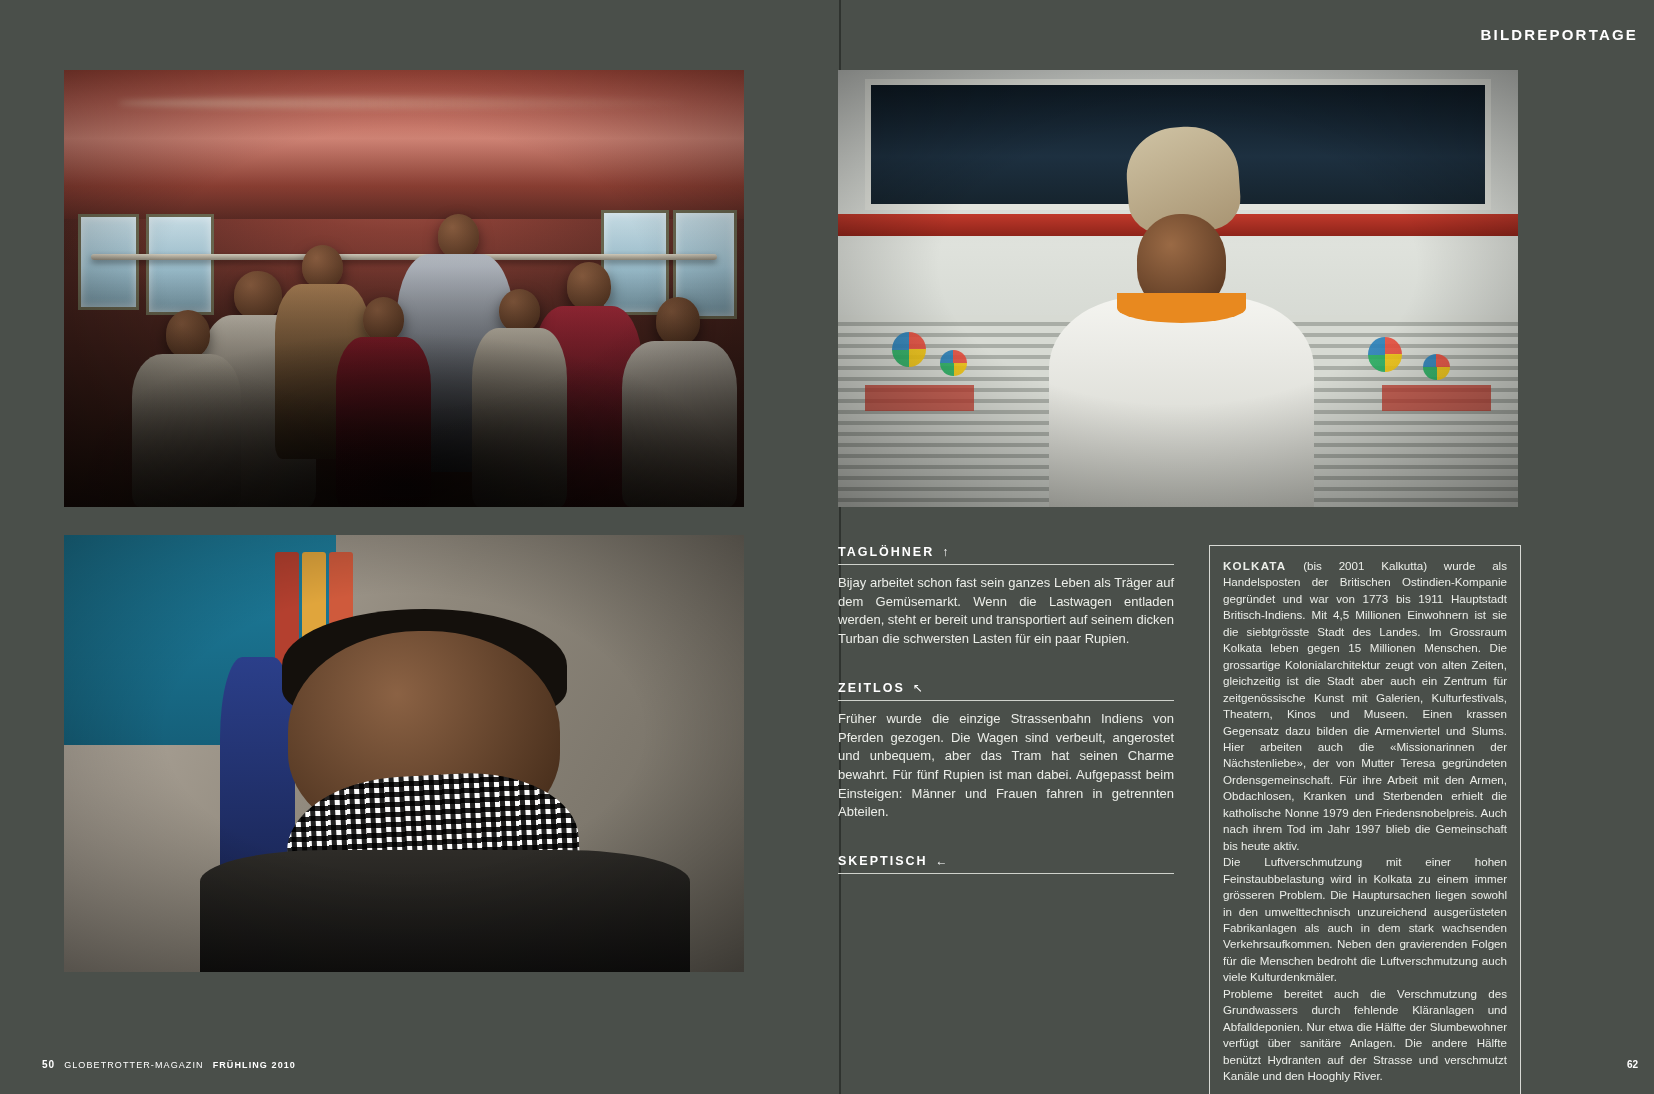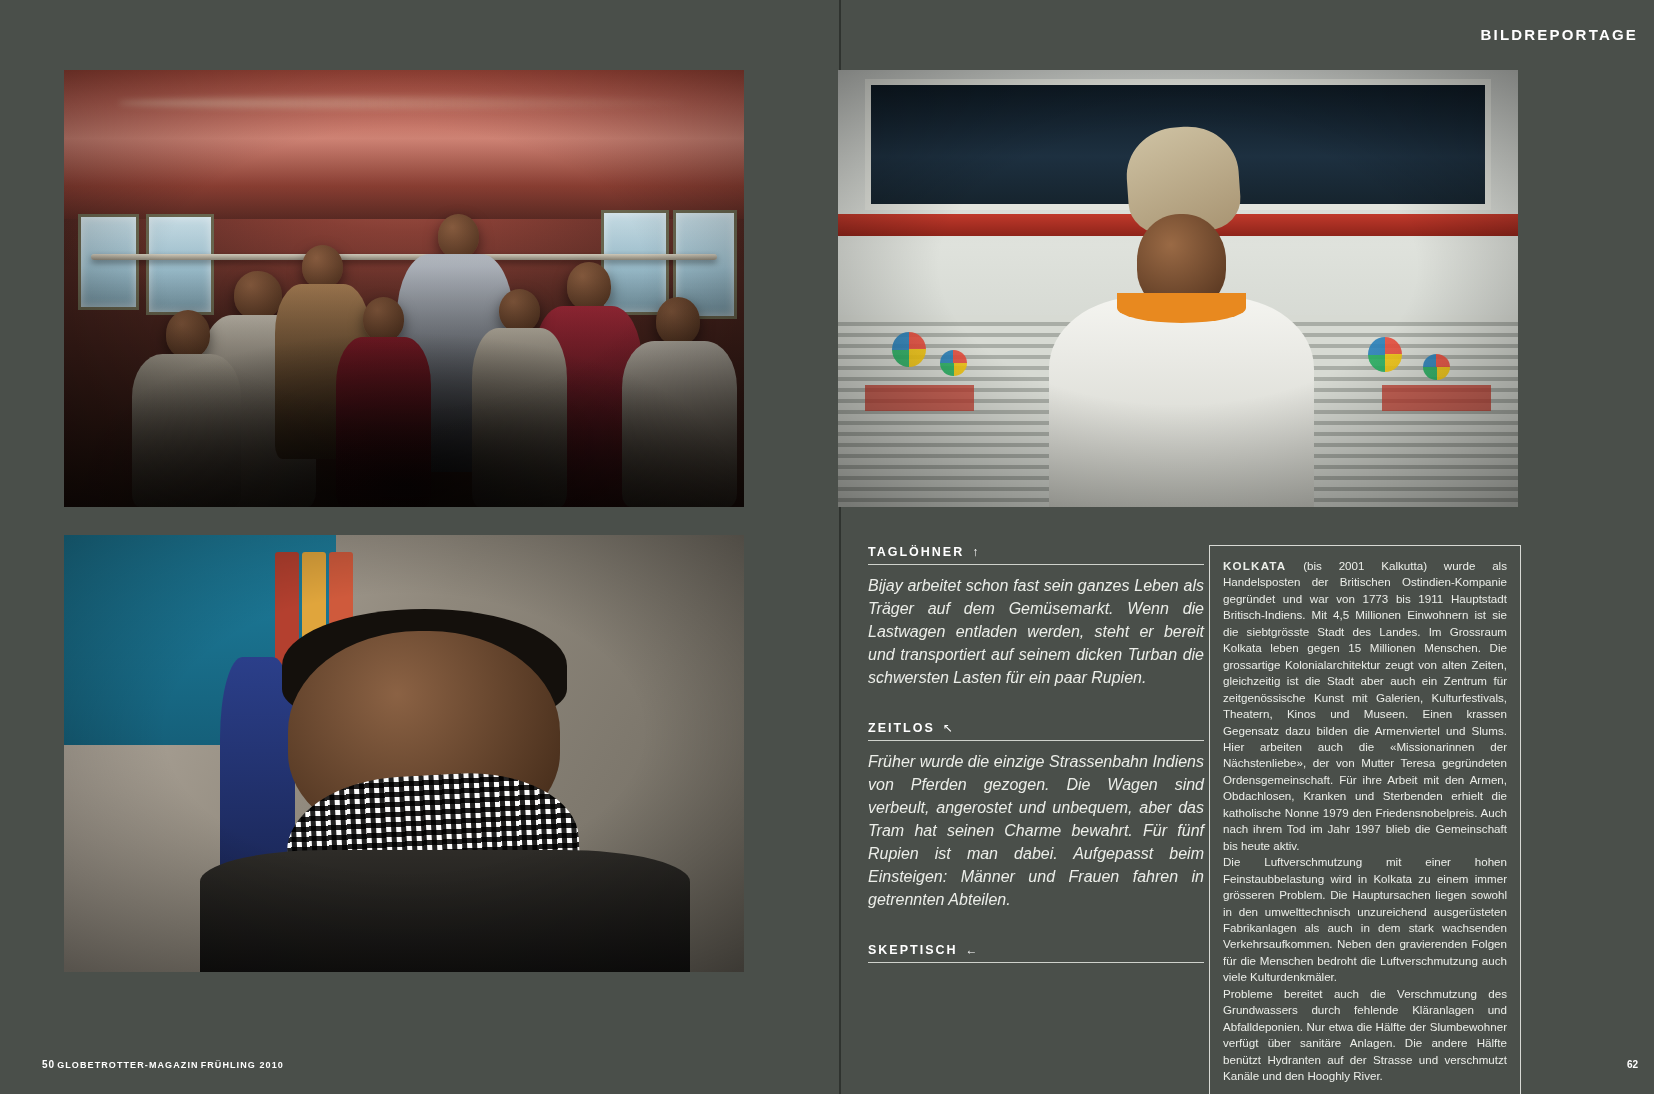--- a/index.html
+++ b/index.html
@@ -166,57 +166,56 @@
     position: absolute; left: 20%; top: 72%; width: 72%; height: 28%;
     background: linear-gradient(180deg,#2e2c28,#131211);
     border-radius: 26% 26% 0 0;
   }
   .vig {
     position: absolute; inset: 0;
     background: radial-gradient(ellipse 78% 70% at 50% 45%, rgba(0,0,0,0) 45%, rgba(0,0,0,.45) 100%);
   }
 
   
-  .col-text { position: absolute; left: 856px; top: 545px; width: 336px; }
+  .col-text { position: absolute; left: 826px; top: 545px; width: 336px; }
   .block { margin-bottom: 32px; }
   .block-head {
     display: flex; align-items: center; gap: 8px;
     border-bottom: 1px solid #cfd2cc;
     padding-bottom: 5px; margin-bottom: 9px;
   }
   .block-head .ttl {
     color: #ffffff; font-size: 12.5px; font-weight: bold; letter-spacing: 2px;
   }
   .block-head .arrow { color: #ffffff; font-size: 12px; line-height: 1; }
   .block p {
-    color: #eceee9; font-size: 16px; line-height: 1.44;
+    color: #eceee9; font-size: 13px; line-height: 1.44;
     text-align: justify;
-    font-style: italic;
   }
 
   
   .infobox {
     position: absolute; left: 1197px; top: 545px; width: 312px;
     border: 1px solid #d8dad5;
     padding: 12px 13px 14px 13px;
   }
   .infobox p {
     color: #eceee9; font-size: 11.6px; line-height: 1.42; text-align: justify;
   }
   .infobox .kw { font-weight: bold; letter-spacing: 1.2px; }
   .infobox p + p { margin-top: 0; }
 
   
   .footer-left {
     position: absolute; left: 30px; bottom: 24px;
-    display: flex; align-items: center; gap: 2px;
+    display: flex; align-items: center; gap: 9px;
     color: #ffffff; font-size: 9px; letter-spacing: 1px;
   }
   .footer-left .pno { font-size: 10px; font-weight: bold; }
-  .footer-left .mag { font-weight: bold; letter-spacing: 1.1px; }
+  .footer-left .mag { font-weight: normal; letter-spacing: 1.1px; }
   .footer-left .iss { font-weight: bold; letter-spacing: 1.1px; }
   .footer-right {
     position: absolute; right: 28px; bottom: 24px;
     color: #ffffff; font-size: 10px; font-weight: bold;
   }
 </style>
 </head>
 <body>
 
 <div class="spread">

